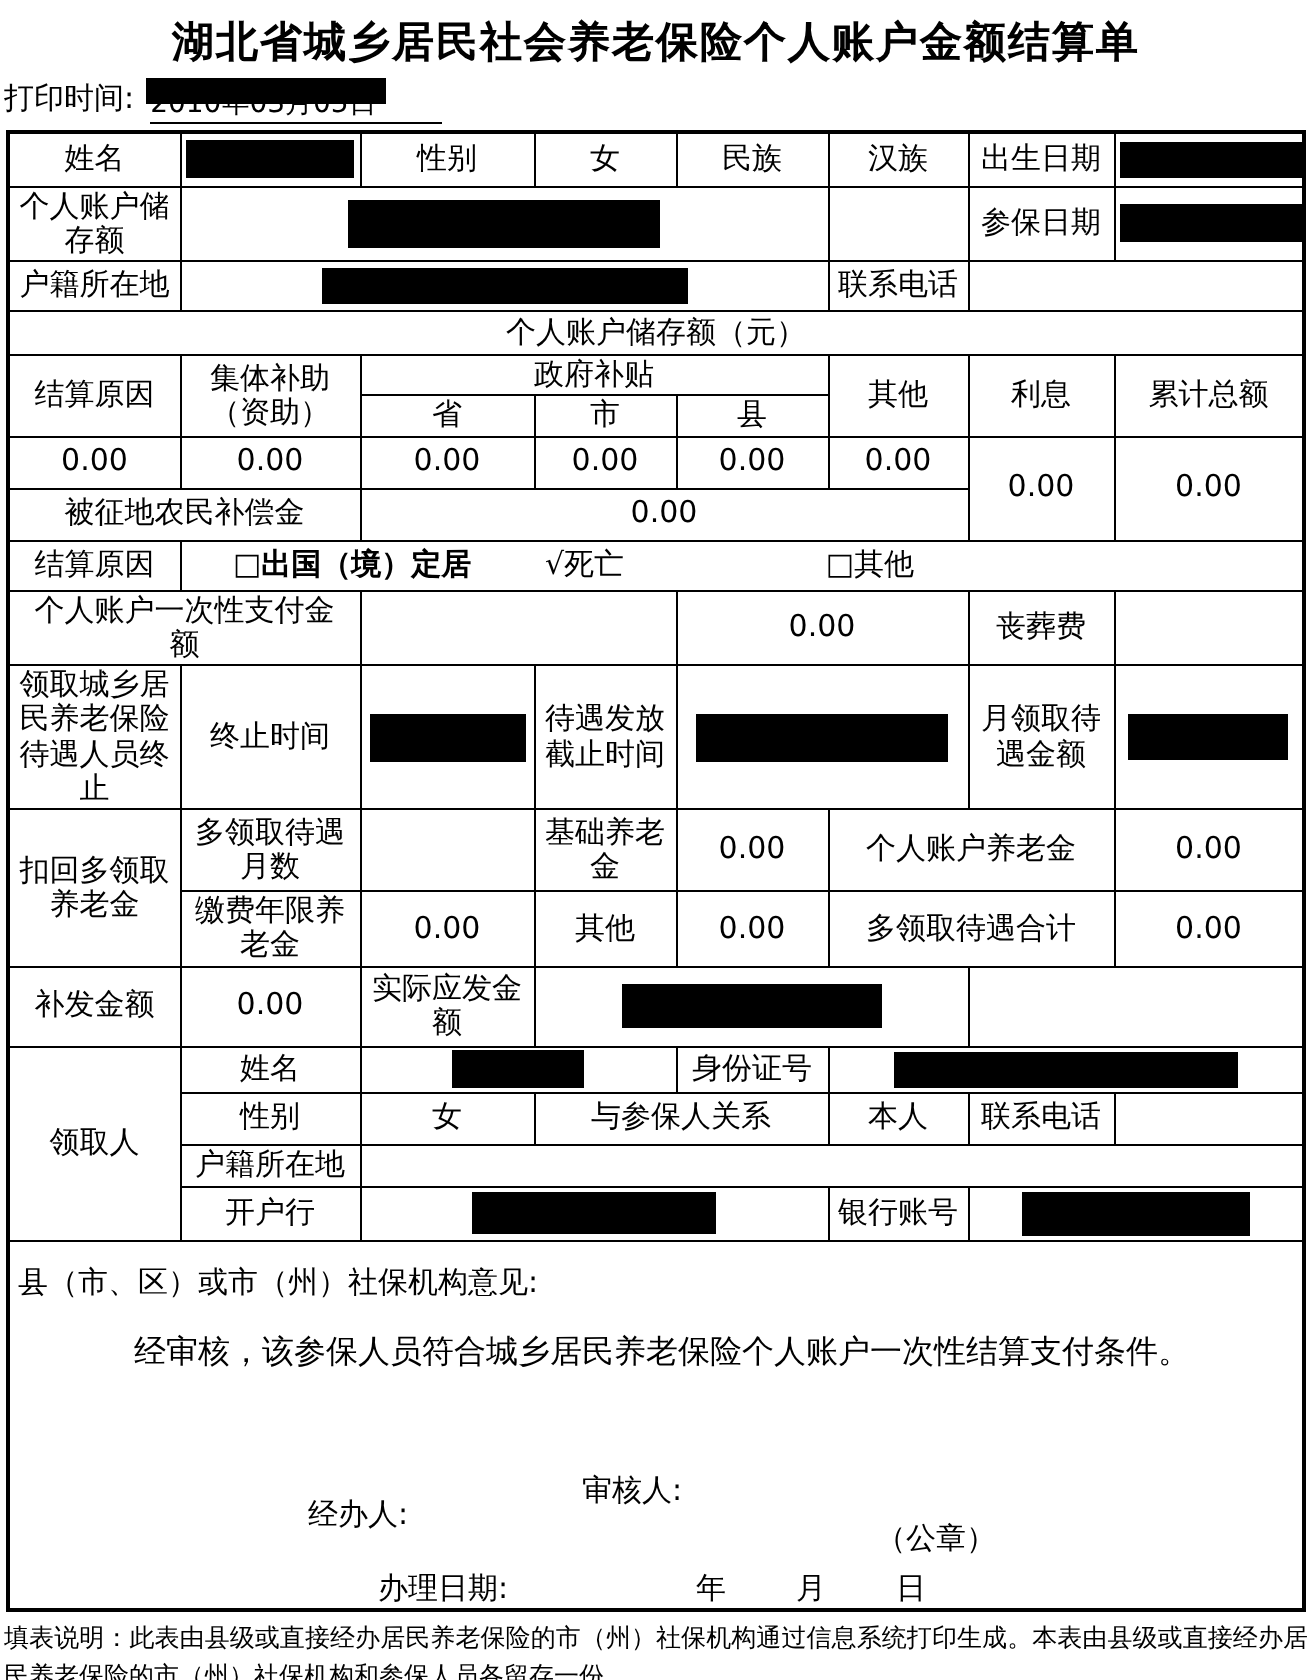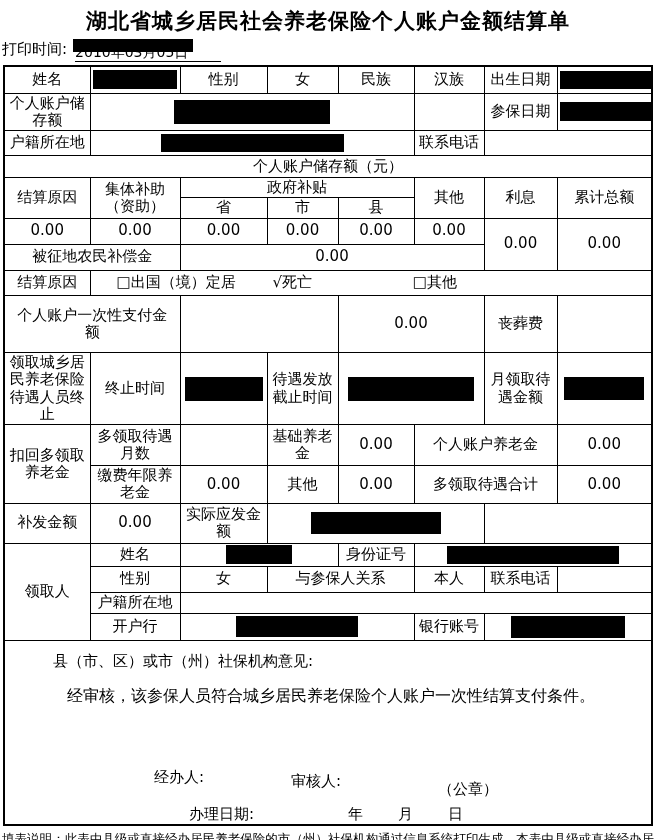--- a/index.html
+++ b/index.html
@@ -10,47 +10,47 @@
   .print-label{line-height:20px;}
   .pt-redact-wrap{margin-left:6px;position:relative;width:150px;height:24px;}
   .pt-box{position:absolute;left:0;top:0;width:120px;height:13px;background:#000;}
   .pt-remnant{position:absolute;left:2px;top:13px;width:146px;height:9px;overflow:hidden;border-bottom:1px solid #000;}
   .pt-remnant span{display:block;font-size:14px;line-height:14px;transform:translateY(-7px);white-space:nowrap;}
 
   table{border-collapse:collapse;table-layout:fixed;margin-left:3px;width:649px;}
   td{border:1px solid #000;text-align:center;vertical-align:middle;
      font-size:15px;line-height:1.15;padding:1px 2px;overflow:hidden;word-break:break-all;}
   table{border:2px solid #000;}
-  .tight{padding:11px 6px;}
+  .tight{padding:1px 6px;}
   .redact{display:inline-block;background:#000;vertical-align:middle;}
   .r-name{width:84px;height:19px;}
   .r-dob{width:92px;height:18px;}
   .r-id{width:156px;height:24px;}
   .r-enroll{width:92px;height:19px;}
   .r-res{width:183px;height:18px;}
   .r-endtime{width:78px;height:24px;}
   .r-benefit{width:126px;height:24px;}
   .r-monthly{width:80px;height:23px;}
   .r-actual{width:130px;height:22px;}
   .r-recname{width:66px;height:19px;}
   .r-recid{width:172px;height:18px;}
   .r-bank{width:122px;height:21px;}
   .r-acct{width:114px;height:22px;}
 
   .reason-cell{text-align:left;}
   .reason-cell span{display:inline-block;}
-  .opt1{margin-left:24px;}
+  .opt1{margin-left:24px;font-weight:bold;}
   .opt2{margin-left:32px;}
   .opt3{margin-left:96px;}
 
   .opinion-cell{position:relative;height:181px;text-align:left;vertical-align:top;}
-  .op-header{position:absolute;left:4px;top:12px;font-size:15px;margin-left:44px;}
+  .op-header{position:absolute;left:4px;top:12px;font-size:15px;}
   .op-body{position:absolute;left:62px;top:46px;font-size:16px;}
   .op-handler{position:absolute;left:149px;top:128px;}
-  .op-reviewer{position:absolute;left:286px;top:132px;}
+  .op-reviewer{position:absolute;left:286px;top:116px;}
   .op-seal{position:absolute;left:433px;top:128px;margin-top:12px;}
   .op-date{position:absolute;left:184px;top:165px;}
   .op-year{position:absolute;left:343px;top:165px;}
   .op-month{position:absolute;left:393px;top:165px;}
   .op-day{position:absolute;left:443px;top:165px;}
 
   .footnote{font-size:12.5px;line-height:1.55;margin:3px 2px 0 2px;text-align:justify;}
 </style>
 </head>
 <body>

